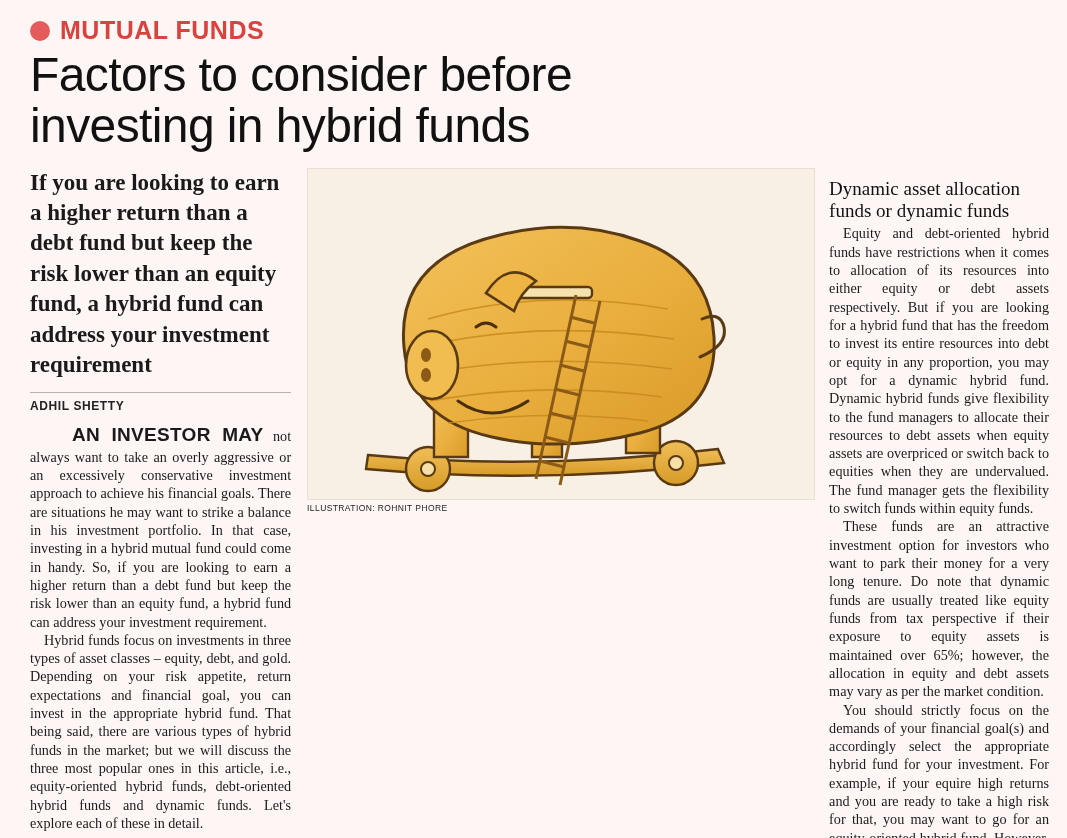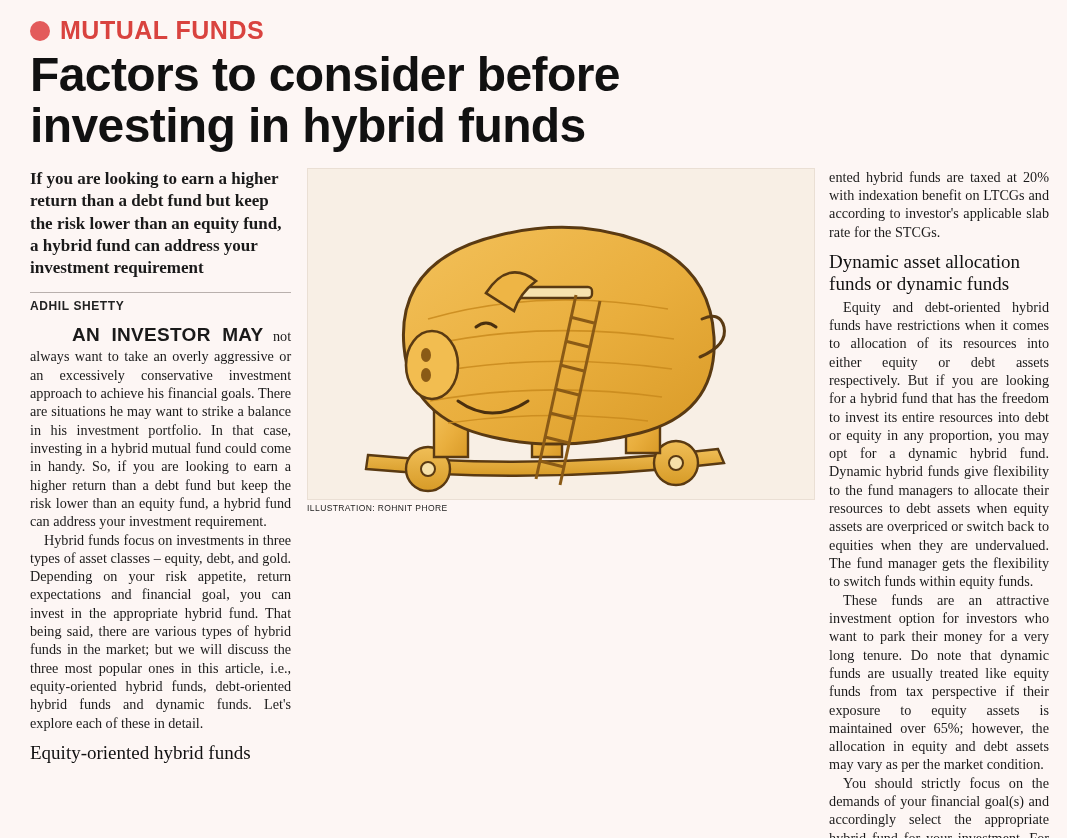--- a/index.html
+++ b/index.html
@@ -17,37 +17,37 @@
   .kicker-dot{width:20px;height:20px;border-radius:50%;background:#e35b5b;display:inline-block;flex:0 0 auto;}
   .kicker-text{
     font-family:"Liberation Sans", sans-serif;
     font-weight:bold;letter-spacing:.5px;
     font-size:25px;color:#d9433f;
   }
 
   
   .headline{
     font-family:"Liberation Sans", sans-serif;
-    font-weight:bold;
+    font-weight:normal;
     font-size:48px;
     line-height:1.07;
     letter-spacing:-0.6px;
     color:#111;
     margin:4px 0 16px 0;
     max-width:700px;
   }
   .col{box-sizing:border-box;}
   .col1{width:266px;}
   .col4{width:224px;}
 
   
   .standfirst{
     font-family:"Liberation Serif", serif;
     font-weight:bold;
-    font-size:17px;
+    font-size:23px;
     line-height:1.32;
     color:#1a1a1a;
     margin-bottom:12px;
   }
   .rule{border:0;border-top:1px solid #b9b0ad;margin:8px 0 6px 0;}
   .byline{
     font-family:"Liberation Sans", sans-serif;
     font-weight:bold;font-size:12px;letter-spacing:.6px;
     color:#222;margin:4px 0 10px 0;
   }
@@ -183,21 +183,20 @@
             <line x1="252" y1="196" x2="276" y2="202"></line>
             <line x1="257" y1="172" x2="281" y2="178"></line>
             <line x1="262" y1="148" x2="286" y2="154"></line>
           </g>
         </svg>
       </div>
       <div class="art-credit">ILLUSTRATION: ROHNIT PHORE</div>
     </div>
 
     <div class="col col4">
-      <p class="body first">ented hybrid funds are taxed at 20% with indexation benefit on LTCGs and according to investor's applicable slab rate for the STCGs.</p>
       <h2 class="subhead">Dynamic asset allocation funds or dynamic funds</h2>
       <p class="body">Equity and debt-oriented hybrid funds have restrictions when it comes to allocation of its resources into either equity or debt assets respectively. But if you are looking for a hybrid fund that has the freedom to invest its entire resources into debt or equity in any proportion, you may opt for a dynamic hybrid fund. Dynamic hybrid funds give flexibility to the fund managers to allocate their resources to debt assets when equity assets are overpriced or switch back to equities when they are undervalued. The fund manager gets the flexibility to switch funds within equity funds.</p>
       <p class="body">These funds are an attractive investment option for investors who want to park their money for a very long tenure. Do note that dynamic funds are usually treated like equity funds from tax perspective if their exposure to equity assets is maintained over 65%; however, the allocation in equity and debt assets may vary as per the market condition.</p>
       <p class="body">You should strictly focus on the demands of your financial goal(s) and accordingly select the appropriate hybrid fund for your investment. For example, if your equire high returns and you are ready to take a high risk for that, you may want to go for an equity-oriented hybrid fund. However, if your risk appetite is low, you can go for a debt-oriented fund. And if you want to avail the benefit of flexible auto-balancing between debt and equity assets, you may find the right investment match in a dynamic asset allocation fund.</p>
 
     </div>
 
   </div>
 
 </div>

